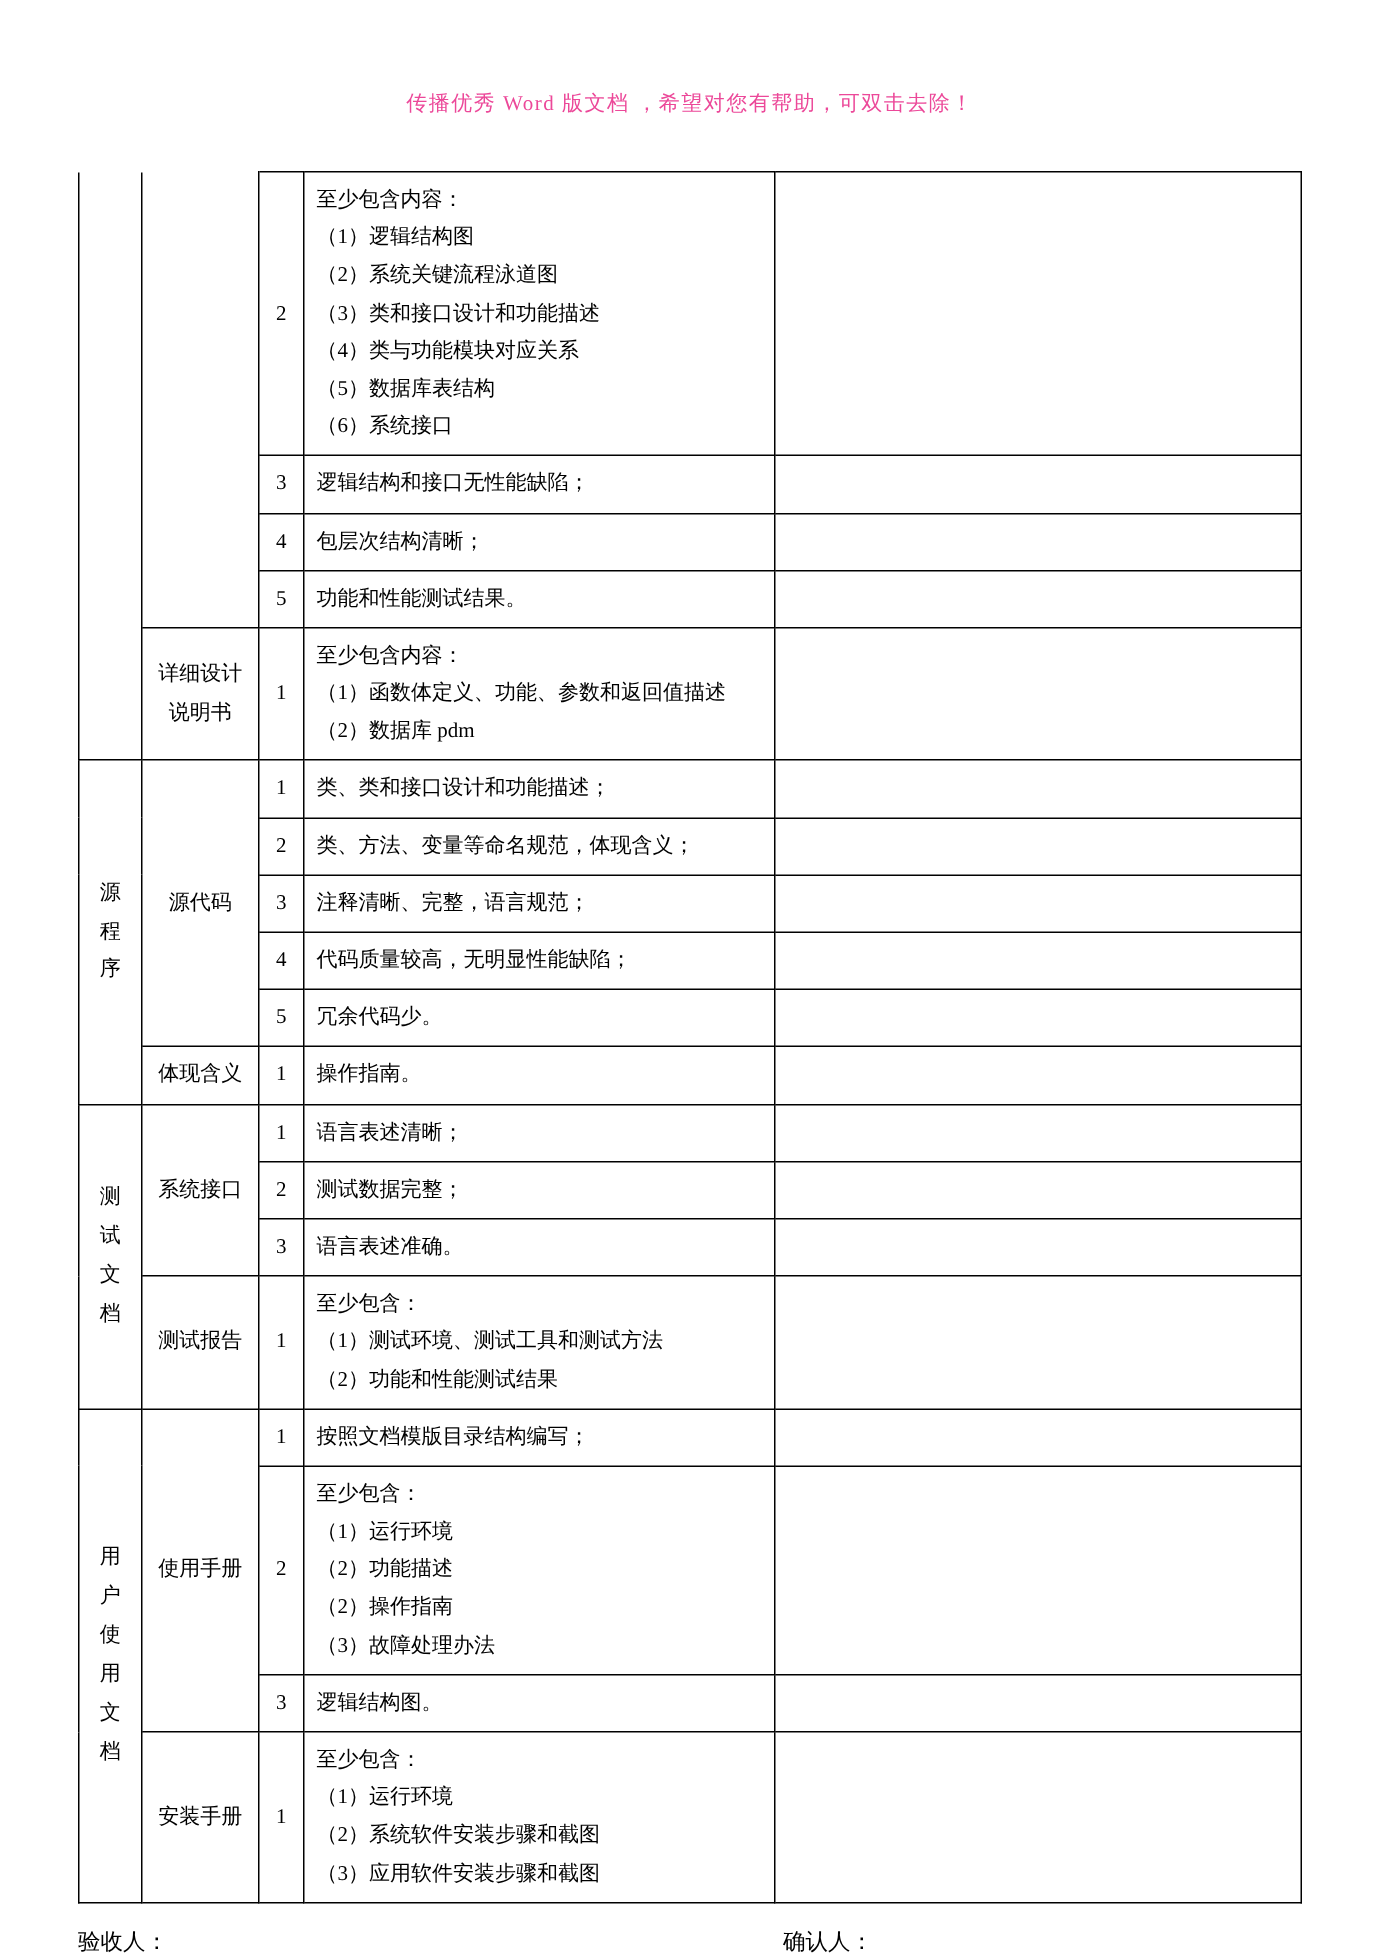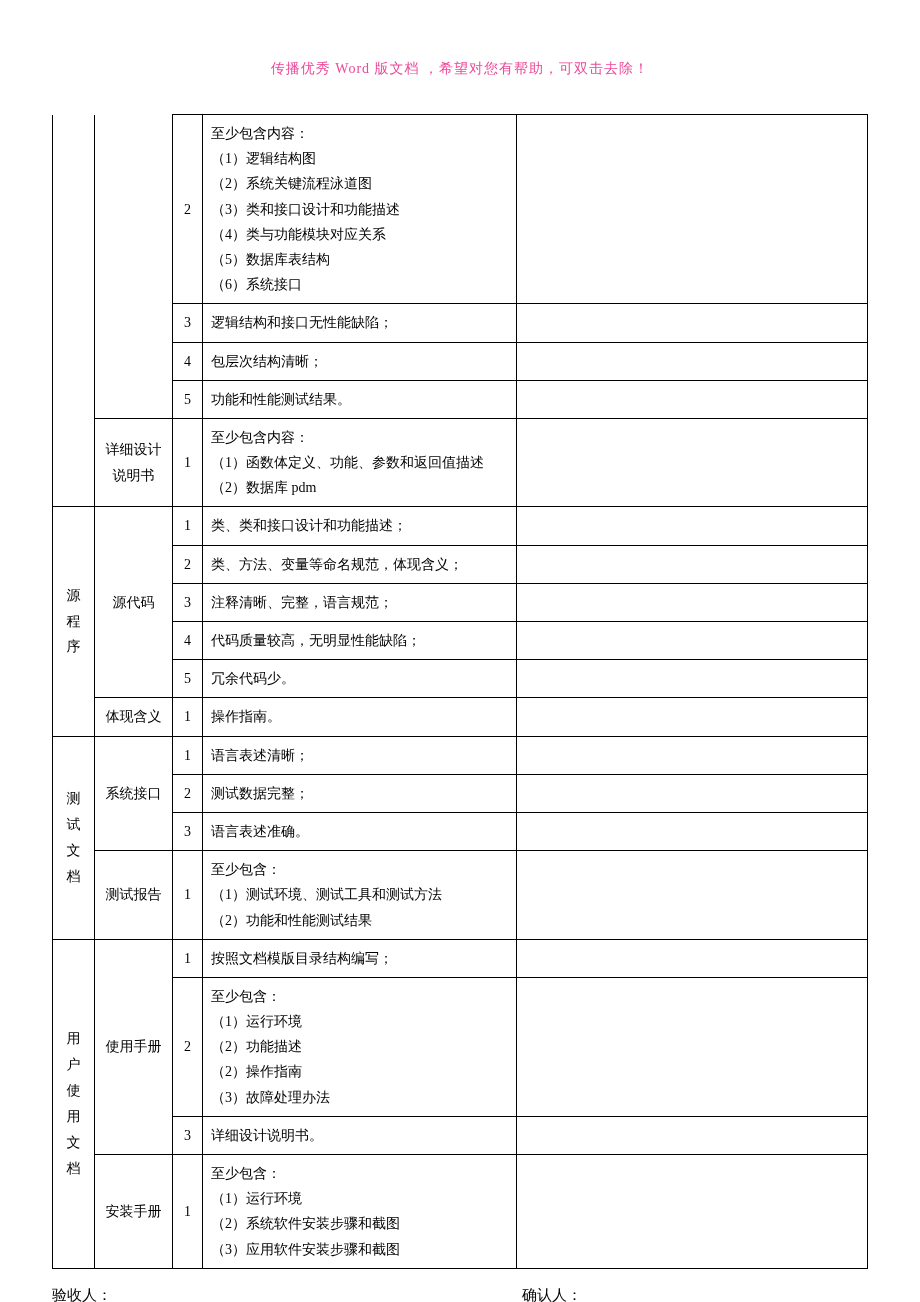--- a/index.html
+++ b/index.html
@@ -218,21 +218,21 @@
         <td class="num">2</td>
         <td class="desc" style="white-space:pre-line">至少包含：
 （1）运行环境
 （2）功能描述
 （2）操作指南
 （3）故障处理办法</td>
         <td class="blank"></td>
       </tr>
       <tr>
         <td class="num">3</td>
-        <td class="desc">详细设计说明书。</td>
+        <td class="desc">逻辑结构图。</td>
         <td class="blank"></td>
       </tr>
       <tr>
         <td class="sub">安装手册</td>
         <td class="num">1</td>
         <td class="desc" style="white-space:pre-line">至少包含：
 （1）运行环境
 （2）系统软件安装步骤和截图
 （3）应用软件安装步骤和截图</td>
         <td class="blank"></td>

